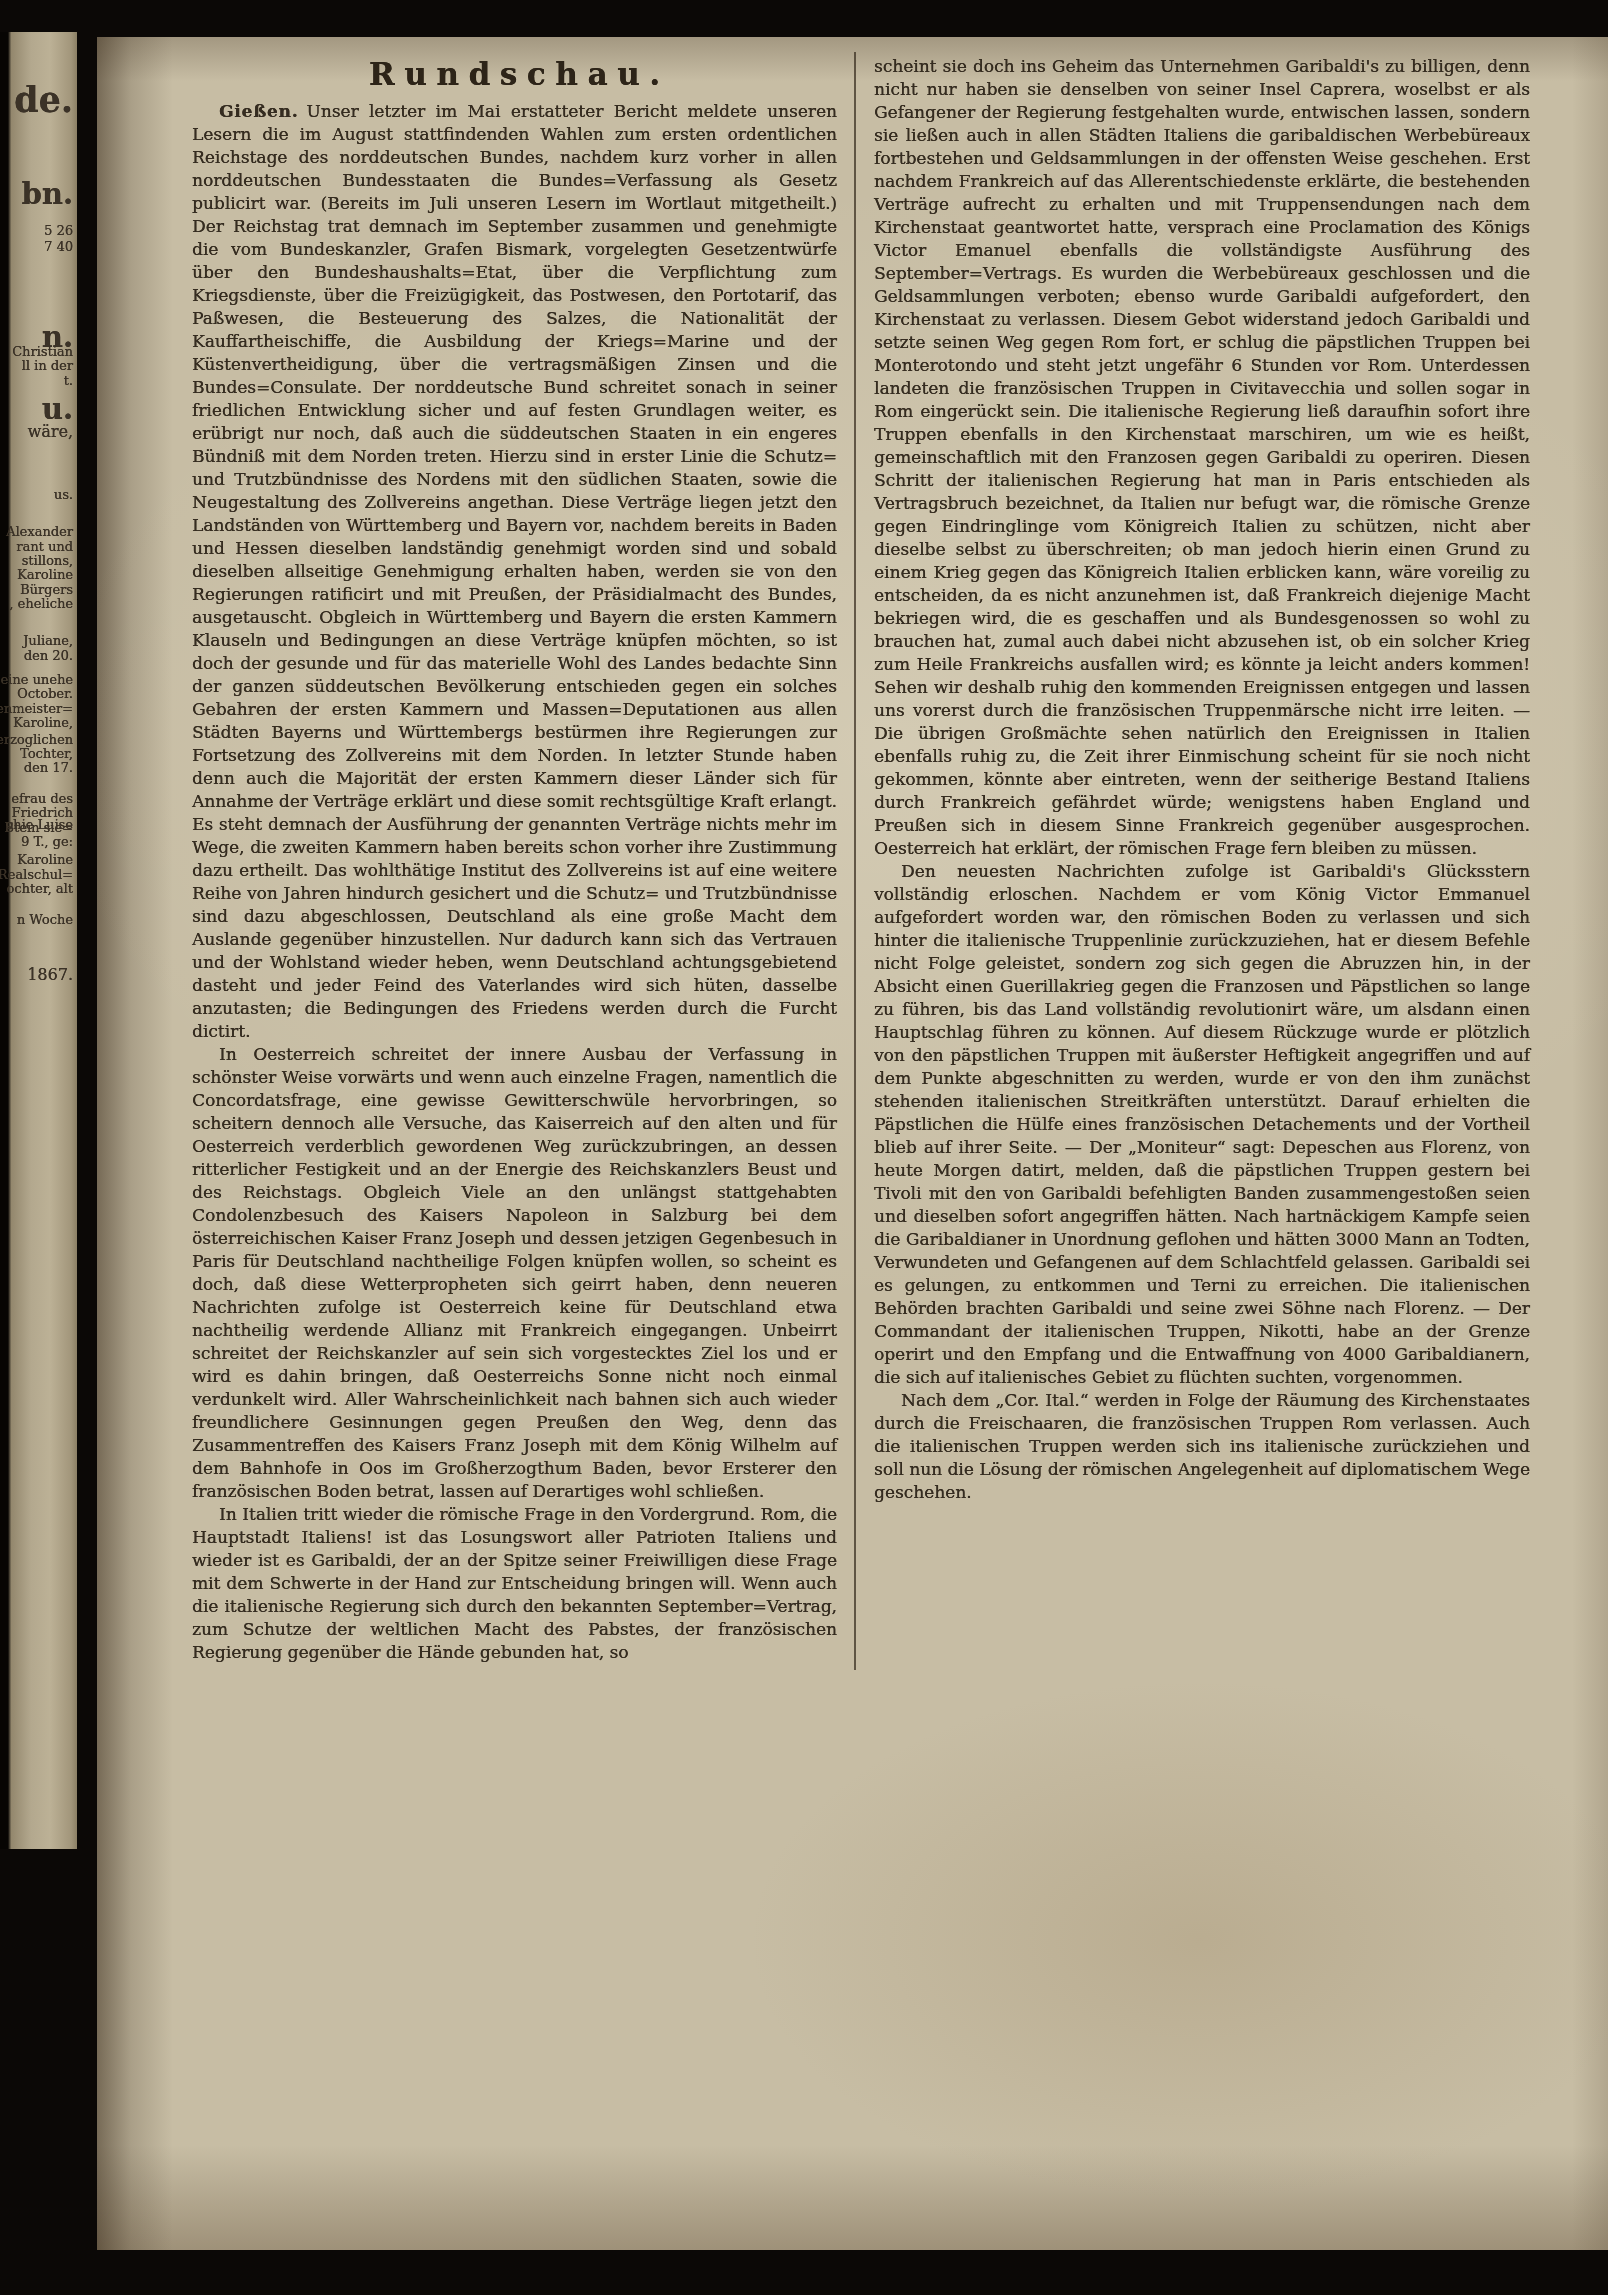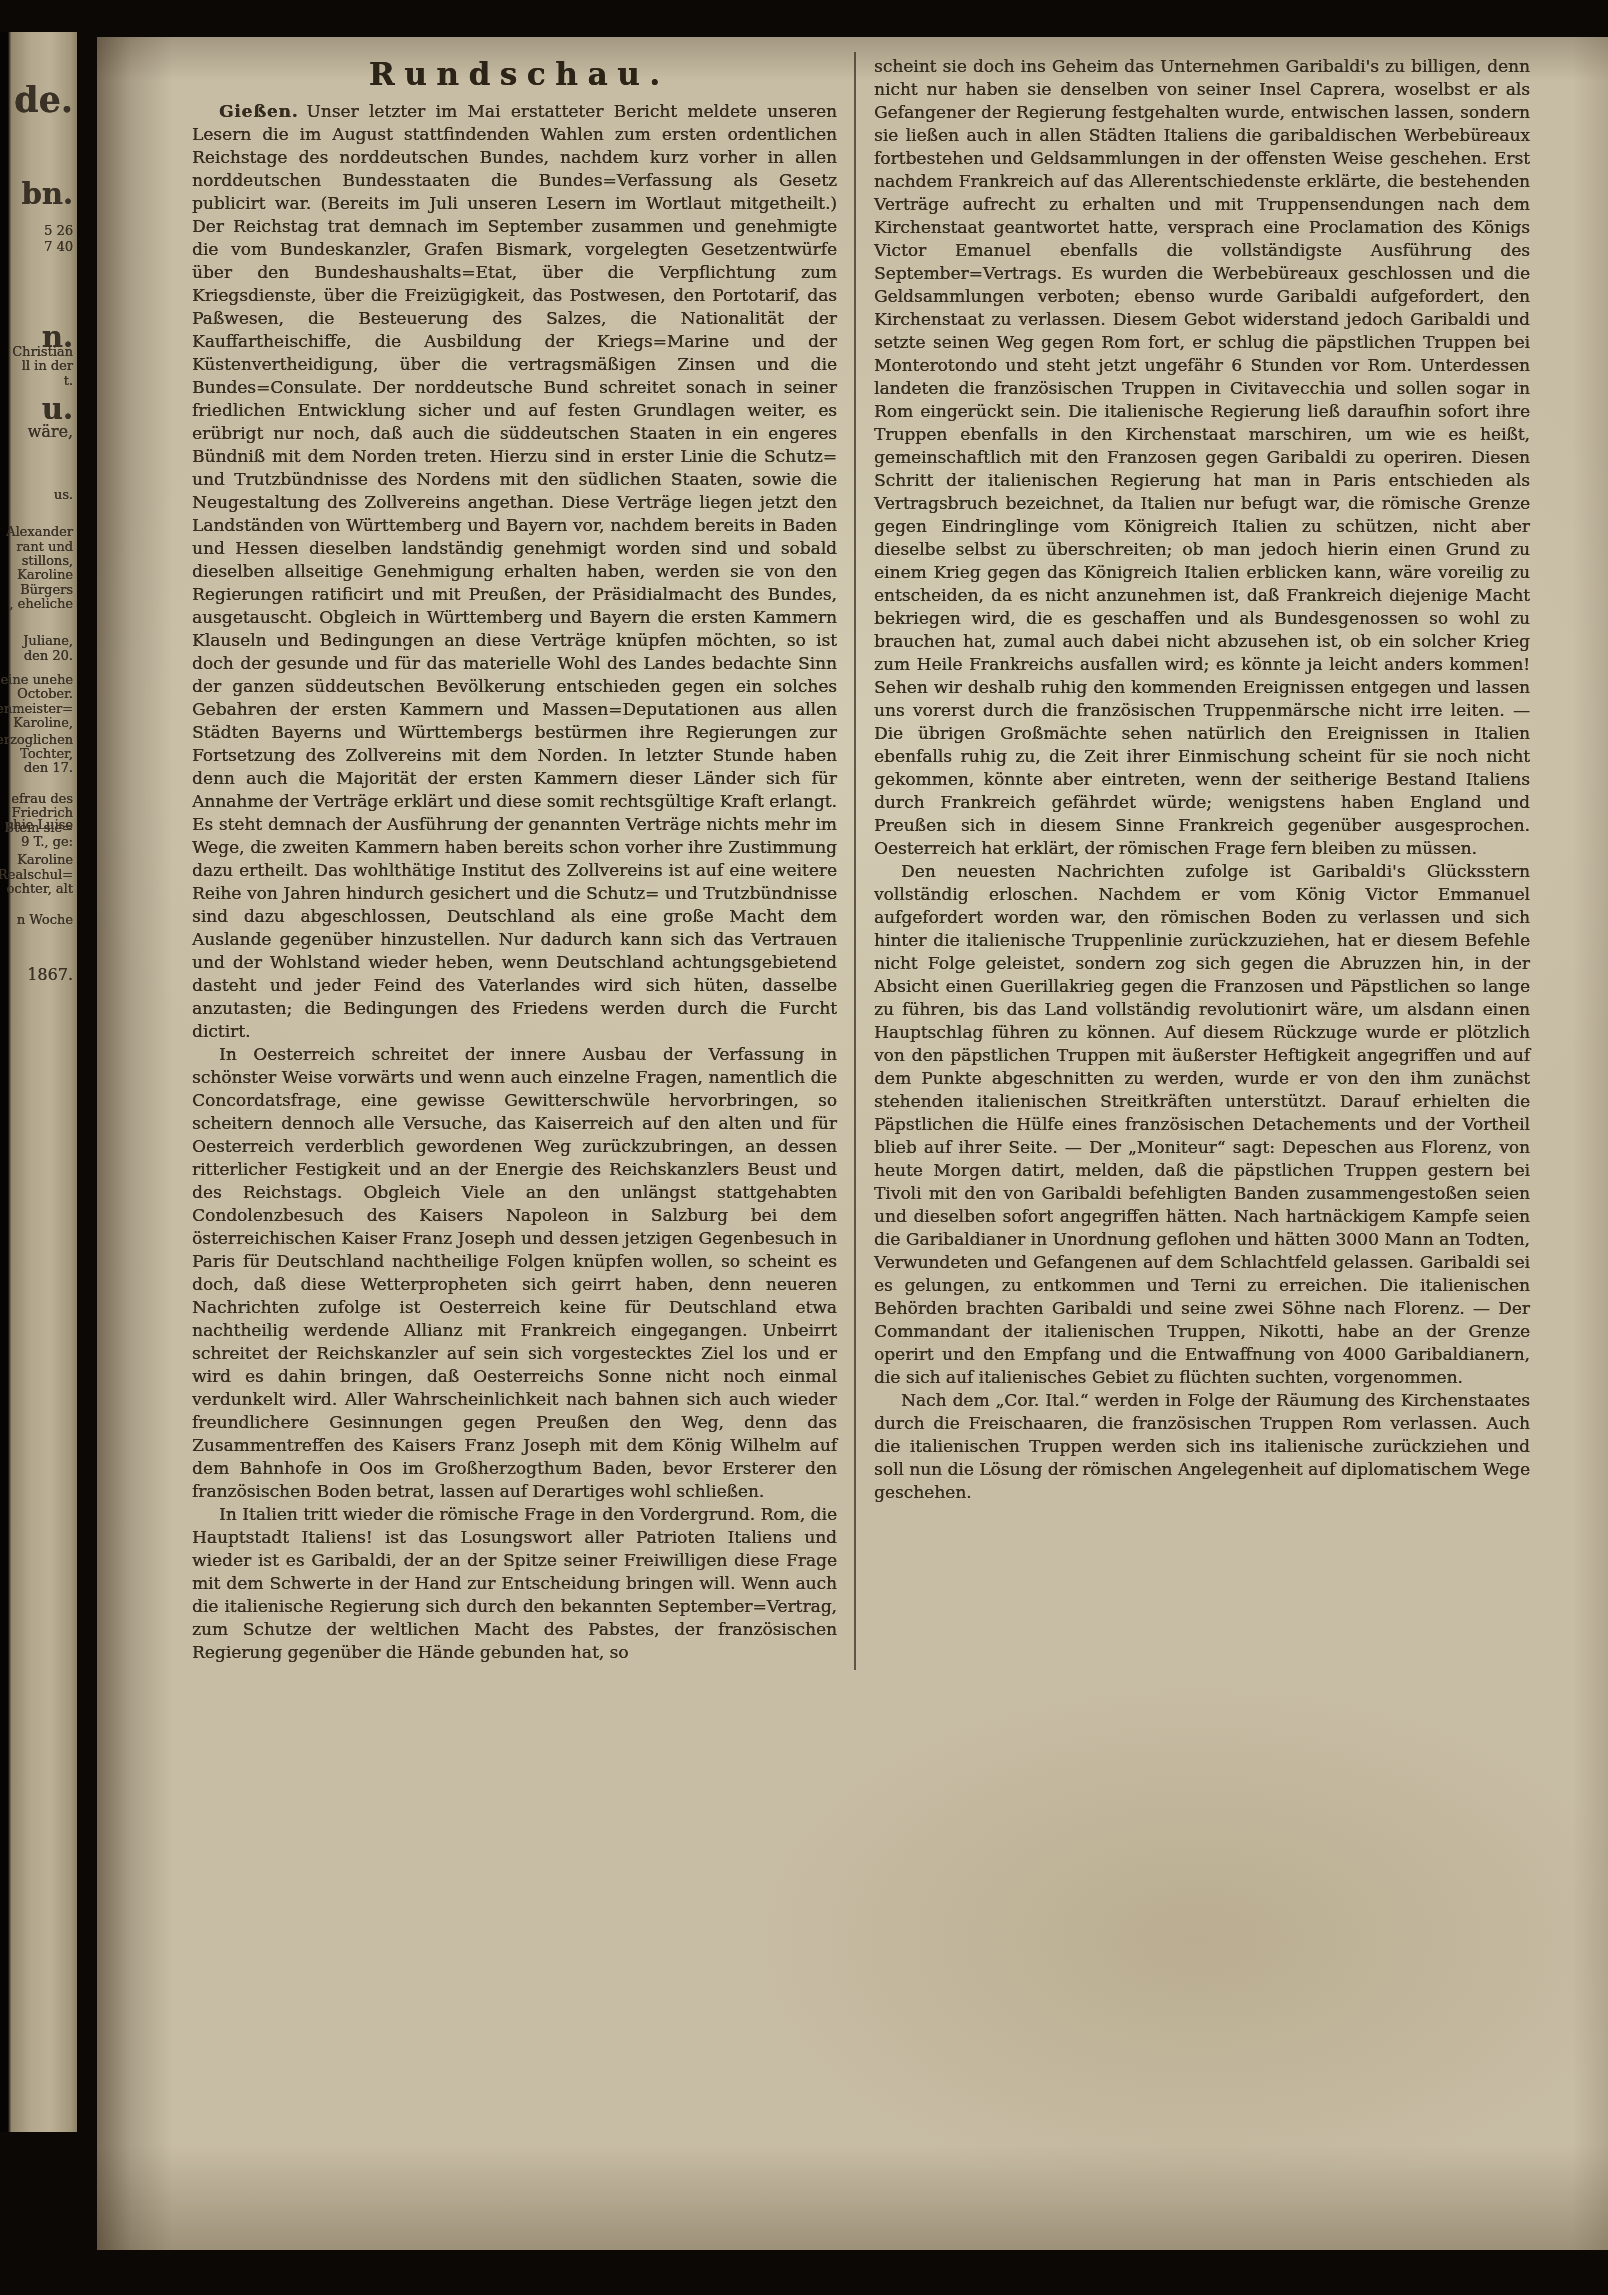--- a/index.html
+++ b/index.html
@@ -4,21 +4,21 @@
 <title>Rundschau – Zeitungsseite 1867</title>
 <style>
   html,body { margin:0; padding:0; background:#000; }
   .scan {
     position:relative; width:1608px; height:2295px; overflow:hidden;
     background:#0b0806;
     font-family:"DejaVu Serif", serif;
   }
   
   .left-sliver {
-    position:absolute; left:0; top:32px; width:77px; height:2100px; overflow:hidden;
+    position:absolute; left:0; top:32px; width:77px; height:1817px; overflow:hidden;
     background:linear-gradient(90deg,
       #070503 0px, #070503 8px,
       #93876d 11.3px, #b3a88e 31px,
       #bcb196 50px, #a2967b 71px, #8c8065 77px);
   }
   .frag { position:absolute; right:4px; color:#3b3227; white-space:nowrap;
           text-shadow:0.2px 0 0 currentColor; }
   .frag-xl { font-size:35px; font-weight:bold; }
   .frag-lg { font-size:29px; font-weight:bold; }
   .frag-md { font-size:16px; }

